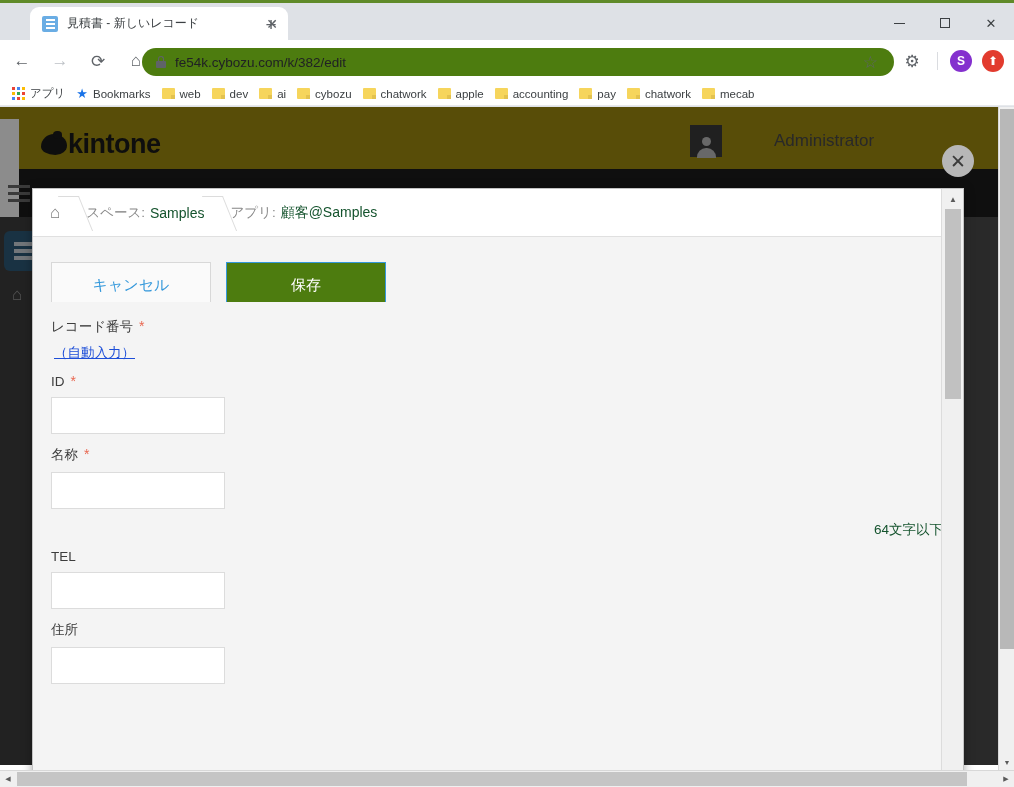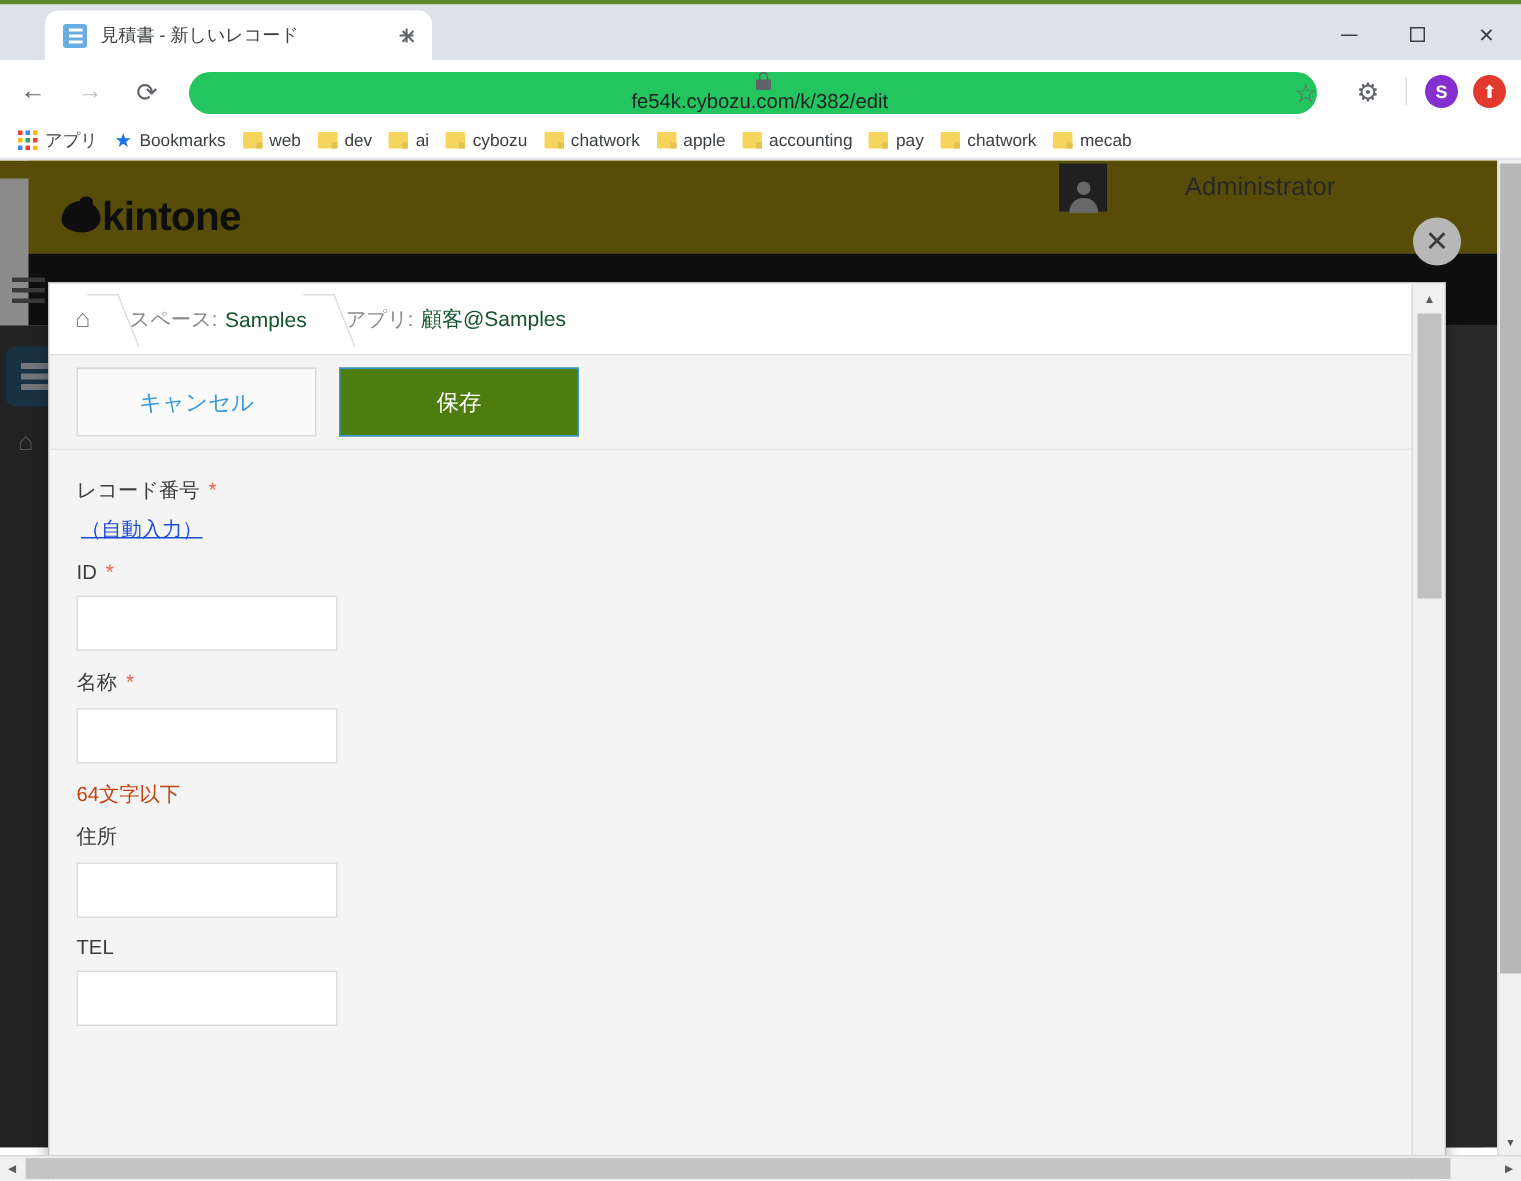--- a/index.html
+++ b/index.html
@@ -78,24 +78,24 @@
     background: #ffffff;
     display: flex; align-items: center;
   }
   .navbtn {
     width: 32px; height: 32px; margin-left: 6px;
     display: flex; align-items: center; justify-content: center;
     font-size: 17px; color: #5f6368;
   }
   .navbtn.disabled { color: #bdc1c6; }
   .omnibox {
-    position: absolute; left: 126px; top: 8px;
+    position: absolute; left: 142px; top: 8px;
     width: 752px; height: 28px;
-    background: #22c55e; border-radius: 14px;
-    display: flex; align-items: center; flex-direction: column;
+    background: #4d7c0f; border-radius: 14px;
+    display: flex; align-items: center;
   }
   .lock-icon {
     margin-left: 14px; width: 10px; height: 12px;
     position: relative; flex: 0 0 auto;
   }
   .lock-icon .body { position:absolute; bottom:0; left:0; width:10px; height:7px;
                      background:#5f6368; border-radius:1px; }
   .lock-icon .shackle { position:absolute; top:0; left:2px; width:6px; height:6px;
                         border:1.5px solid #5f6368; border-bottom:none;
                         border-radius:3px 3px 0 0; }
@@ -198,22 +198,22 @@
   .kintone-blob::before {
     content:''; position:absolute; top:-3px; left:12px;
     width:9px; height:8px; background:#1a1a1a;
     border-radius:50% 50% 40% 60%;
   }
   .kintone-word {
     font-size: 27px; font-weight: bold; color: #1a1a1a;
     letter-spacing: -0.5px; margin-left: 1px;
   }
   .bg-user-area {
-    position: absolute; top: 2px; left: 690px;
-    display: flex; align-items: center; margin-left: 16px;
+    position: absolute; top: 18px; left: 690px;
+    display: flex; align-items: center;
   }
   .bg-avatar {
     width: 32px; height: 32px; background: #3b3b3b;
     display: flex; align-items: center; justify-content: center;
   }
   .bg-avatar .head {
     width: 9px; height: 9px; border-radius: 50%; background: #bdbdbd;
     position: relative;
   }
   .bg-avatar .head::after {
@@ -313,21 +313,21 @@
     content:''; position:absolute; top:7px; left:5px;
     width: 20px; height: 34px;
     border-right: 1px solid #dcdcdc;
     border-top: 1px solid #dcdcdc;
     transform: skewX(22deg);
   }
   .bc-label { font-size: 13.5px; color: #888888; white-space: nowrap; }
   .bc-link  { font-size: 14px; color: #14532d; white-space: nowrap; }
 
   .modal-actions {
-    position: absolute; top: 48px; left: 0;
+    position: absolute; top: 65px; left: 0;
     width: 910px; height: 63px;
     background: #f4f4f4;
     border-bottom: 1px solid #e3e3e3;
     display: flex; align-items: center;
   }
   .btn-cancel {
     margin-left: 18px;
     width: 160px; height: 46px;
     background: #fafafa; border: 1px solid #d8d8d8;
     color: #3498db; font-size: 15px;
@@ -356,21 +356,21 @@
   .field-static {
     font-size: 13.5px; color: #1d4ed8;
     margin-bottom: 11px; padding-left: 3px; text-decoration: underline;
   }
   .field-input {
     width: 174px; height: 37px;
     background: #ffffff; border: 1px solid #dcdcdc;
     margin-bottom: 12px;
   }
   .field-hint {
-    font-size: 13.5px; color: #c2410c; margin-bottom: 10px;
+    font-size: 13.5px; color: #14532d; margin-bottom: 10px; text-align: right;
   }
 
   
   .modal-scroll {
     position: absolute; top: 0; right: 0;
     width: 22px; height: 657px;
     background: #f0f0f0; border-left: 1px solid #dcdcdc;
   }
   .ms-arrow {
     width: 22px; height: 20px;
@@ -623,28 +623,28 @@
           <div class="field-label">
             <span>名称</span>
             <span class="req">*</span>
           </div>
           <input class="field-input" type="text" value="" style="">
           <div class="field-hint">64文字以下</div>
         </div>
 
         <div class="field">
           <div class="field-label">
-            <span>住所</span>
+            <span>TEL</span>
           </div>
           <input class="field-input" type="text" value="" style="">
         </div>
 
         <div class="field">
           <div class="field-label">
-            <span>TEL</span>
+            <span>住所</span>
           </div>
           <input class="field-input" type="text" value="" style="">
         </div>
 
       </div>
 
       <div class="modal-scroll">
         <div class="ms-arrow">▲</div>
         <div class="ms-thumb"></div>
 

